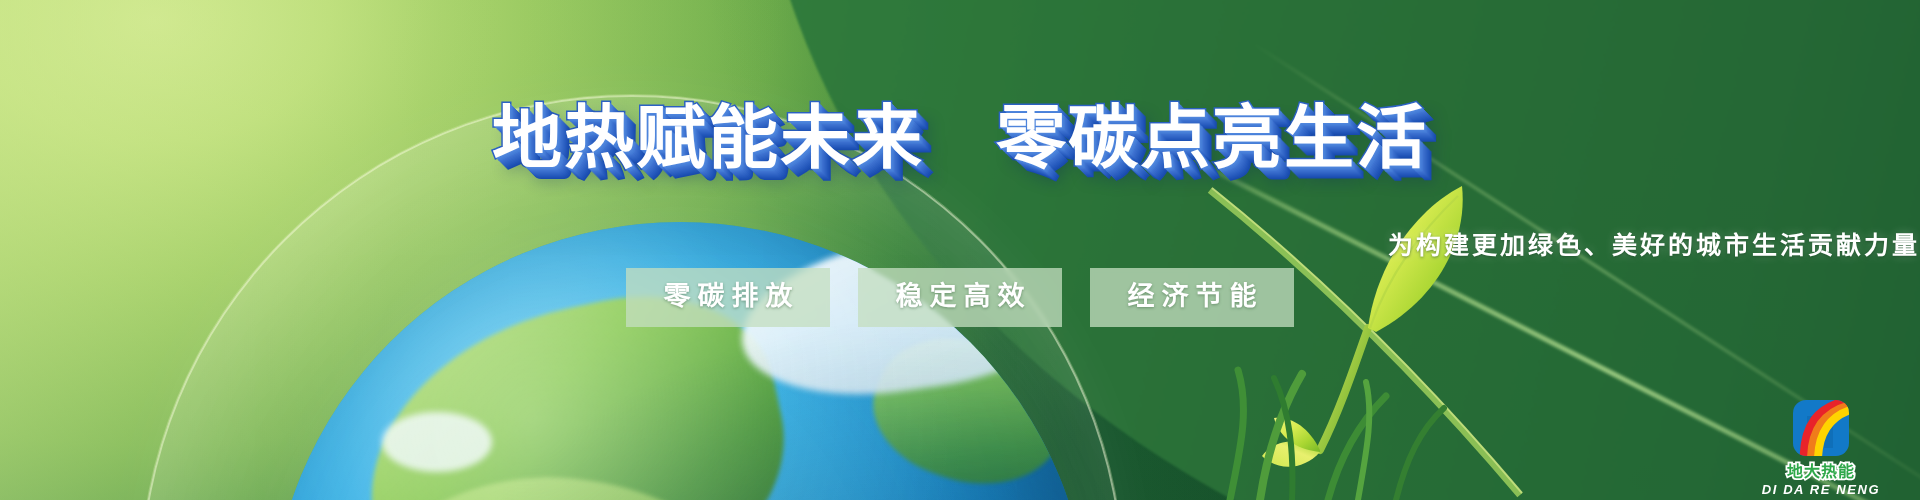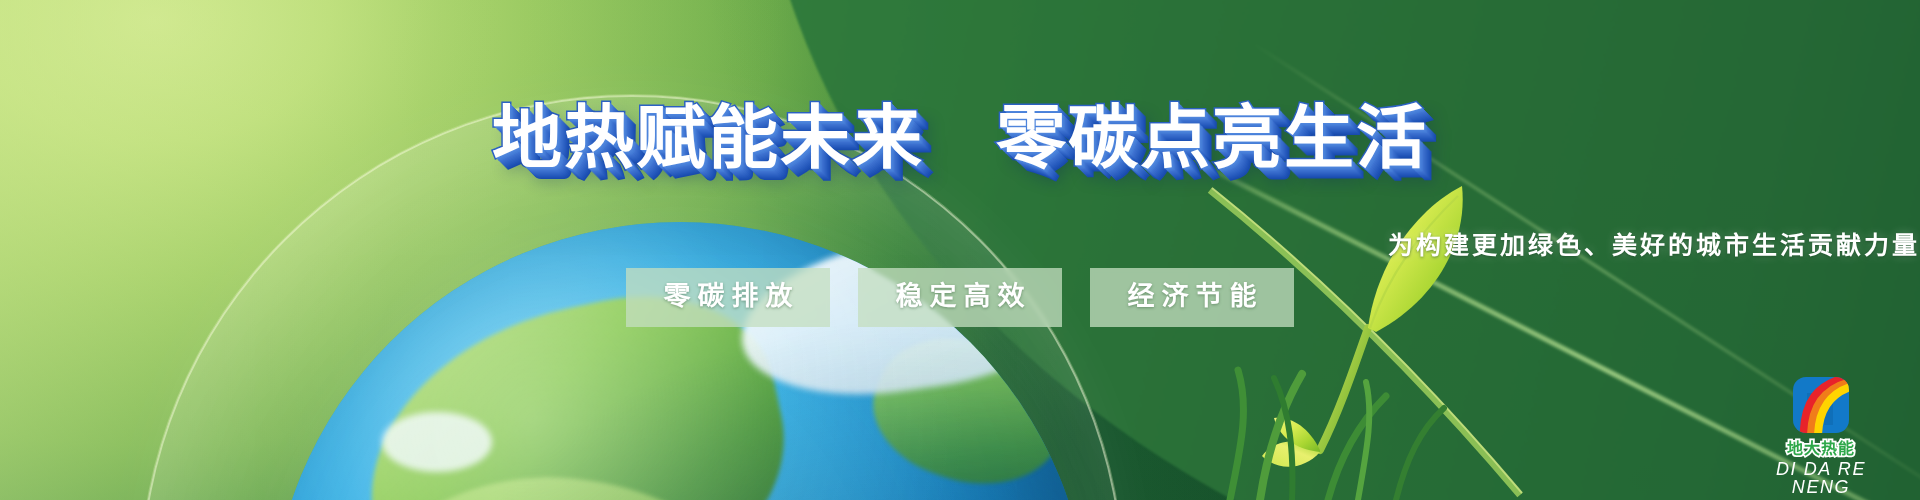--- a/index.html
+++ b/index.html
@@ -216,22 +216,22 @@
     font-size: 16px;
     font-weight: 700;
     letter-spacing: 1px;
     color: #2ea84a;
     -webkit-text-stroke: 3.5px #ffffff;
     paint-order: stroke fill;
     line-height: 1;
   }
   .logo-en {
     margin-top: 3px;
-    font-size: 18px;
-    font-weight: 400;
+    font-size: 13px;
+    font-weight: 700;
     font-style: italic;
     letter-spacing: 1.6px;
     color: #ffffff;
     line-height: 1;
   }
 
   
   .grass { position: absolute; left: 1190px; bottom: 0; width: 280px; height: 170px; }
 </style>
 </head>

